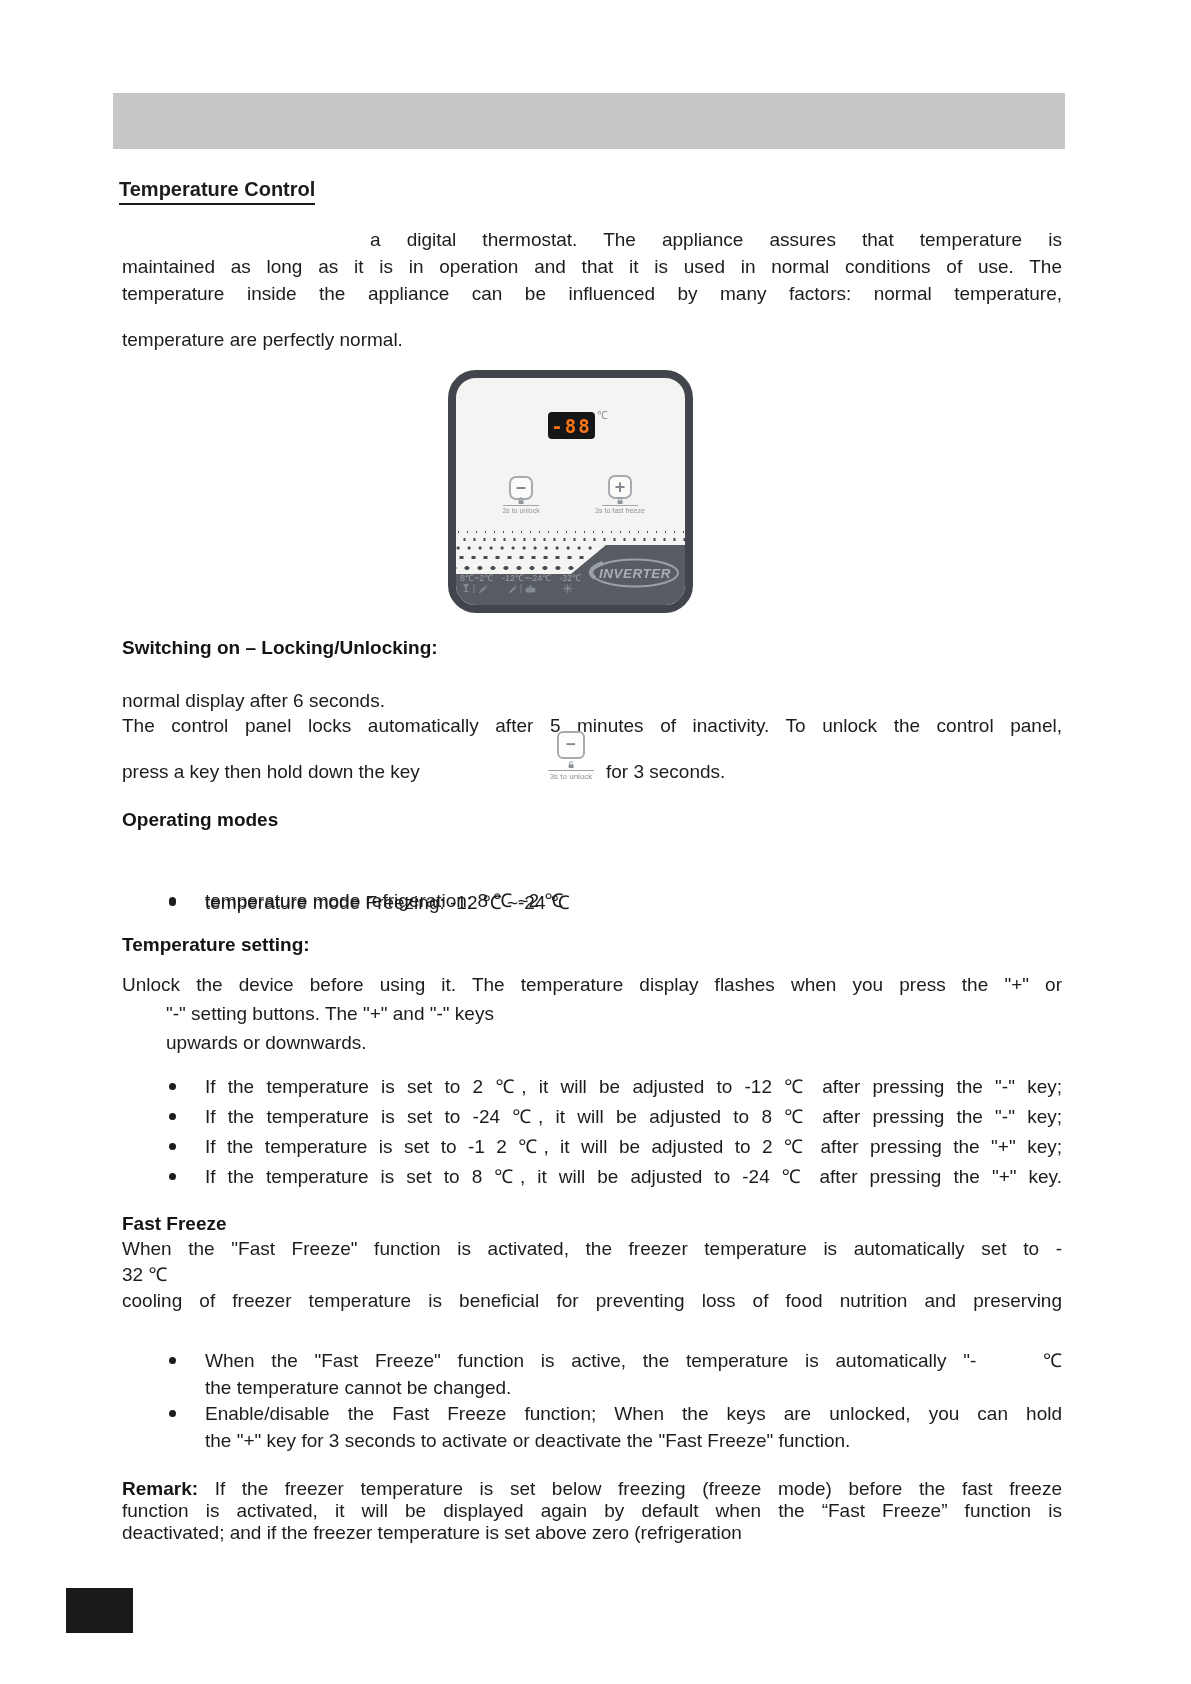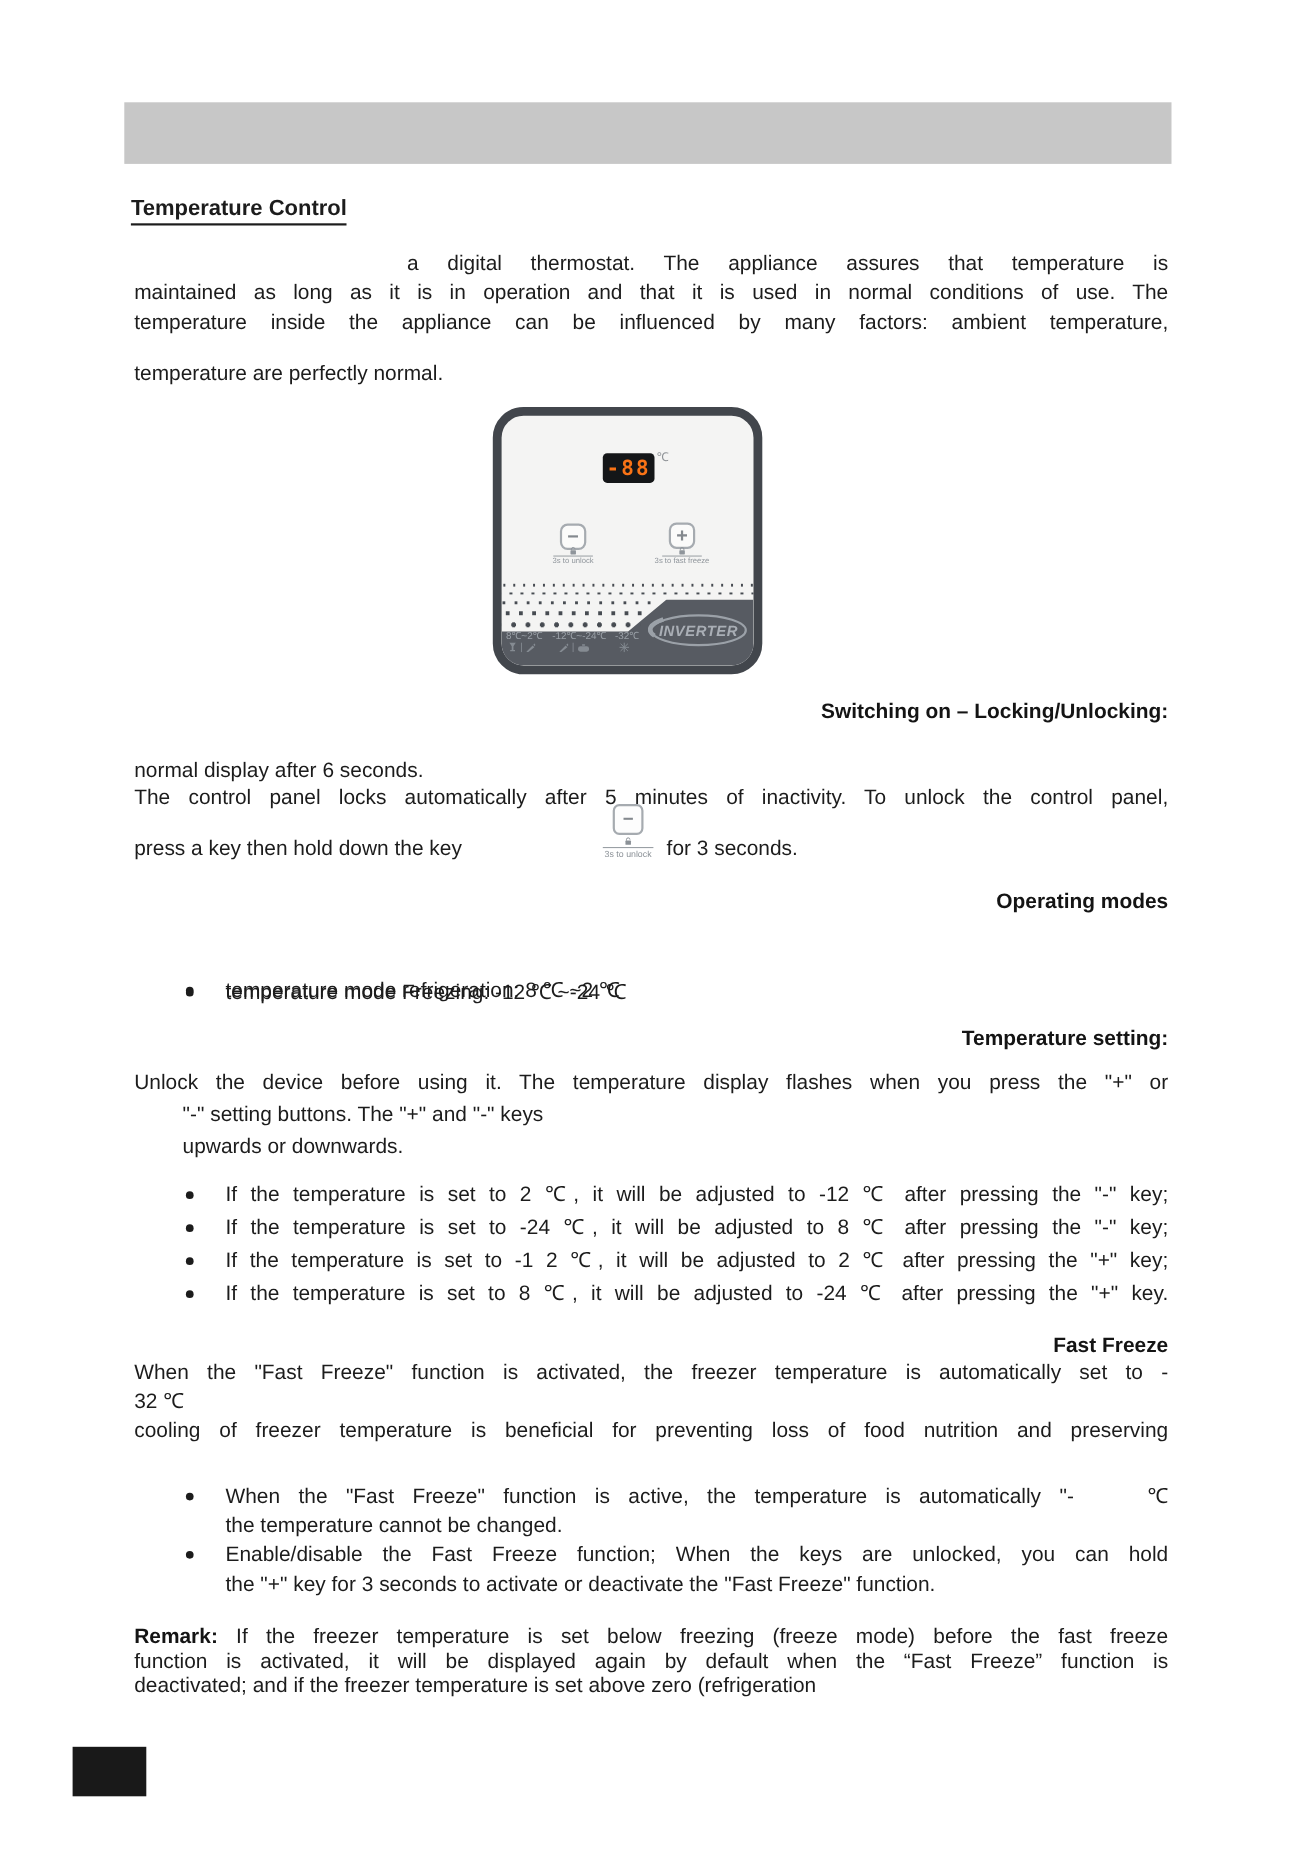--- a/index.html
+++ b/index.html
@@ -1,20 +1,20 @@
 <!DOCTYPE html>
 <html><head>
 <meta charset="utf-8">
 <style>
   html,body{margin:0;padding:0;background:#e8e8e8;}
   .page{position:relative;width:1191px;height:1684px;margin:0 auto;background:#ffffff;
         font-family:"Liberation Sans",sans-serif;color:#1c1c1c;overflow:hidden;}
   .line{position:absolute;left:122px;width:940px;font-size:19px;line-height:27px;color:#1c1c1c;}
   .just{text-align:justify;text-align-last:justify;}
-  .h{font-weight:bold;color:#141414;text-align:right;}
+  .h{font-weight:bold;color:#141414;}
   .indent1{padding-left:248px;box-sizing:border-box;}
   .indent2{padding-left:44px;box-sizing:border-box;}
   .title{position:absolute;left:119px;top:178px;font-size:20px;font-weight:bold;
          border-bottom:2px solid #1c1c1c;padding-bottom:2px;}
   .headerbar{position:absolute;left:113px;top:93px;width:952px;height:56px;background:#c7c7c7;}
   
   .brow{position:absolute;left:122px;width:940px;font-size:19px;line-height:27px;}
   .bdot{position:absolute;left:47px;top:10px;width:7px;height:7px;border-radius:50%;background:#1c1c1c;}
   .btxt{display:block;margin-left:83px;}
   
@@ -49,21 +49,21 @@
 <body>
 
 <div class="page">
 
   <div class="headerbar"></div>
 
   <div class="title">Temperature Control</div>
 
   <div class="line just indent1" style="top:226px">a digital thermostat. The appliance assures that temperature is</div>
   <div class="line just" style="top:253px">maintained as long as it is in operation and that it is used in normal conditions of use. The</div>
-  <div class="line just" style="top:280px">temperature inside the appliance can be influenced by many factors: ambient temperature,</div>
+  <div class="line just" style="top:280px">temperature inside the appliance can be influenced by many factors: normal temperature,</div>
   <div class="line" style="top:326px">temperature are perfectly normal.</div>
 
   <div class="panel">
     <div class="pdisplay">
       <span class="pdigits">-88</span>
     </div>
     <span class="punit">℃</span>
 
     <div class="pbtn" style="left:53px;top:98px;">
       <span>−</span>

